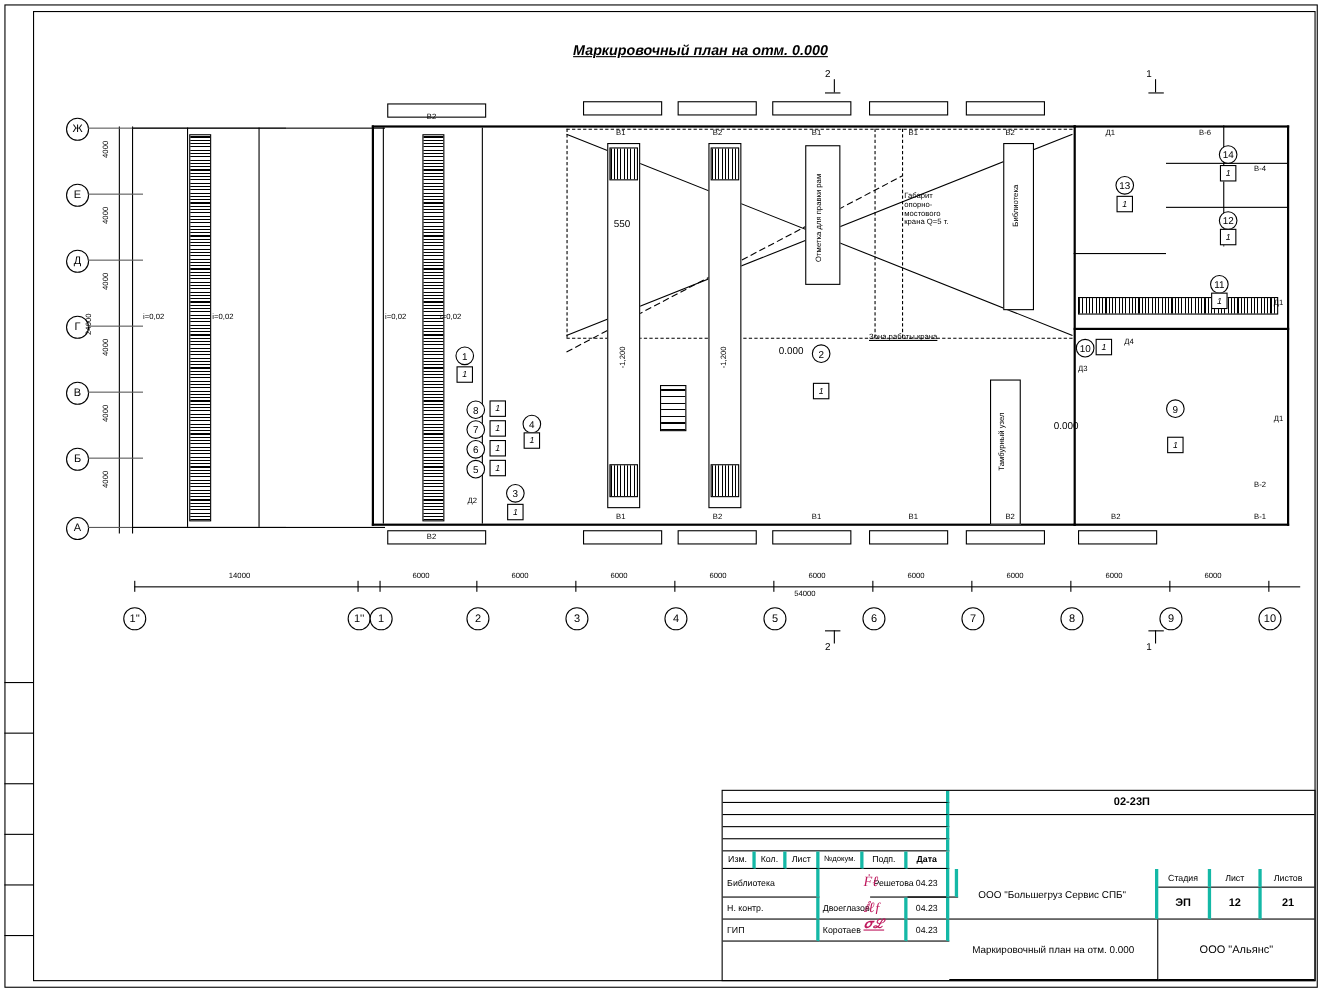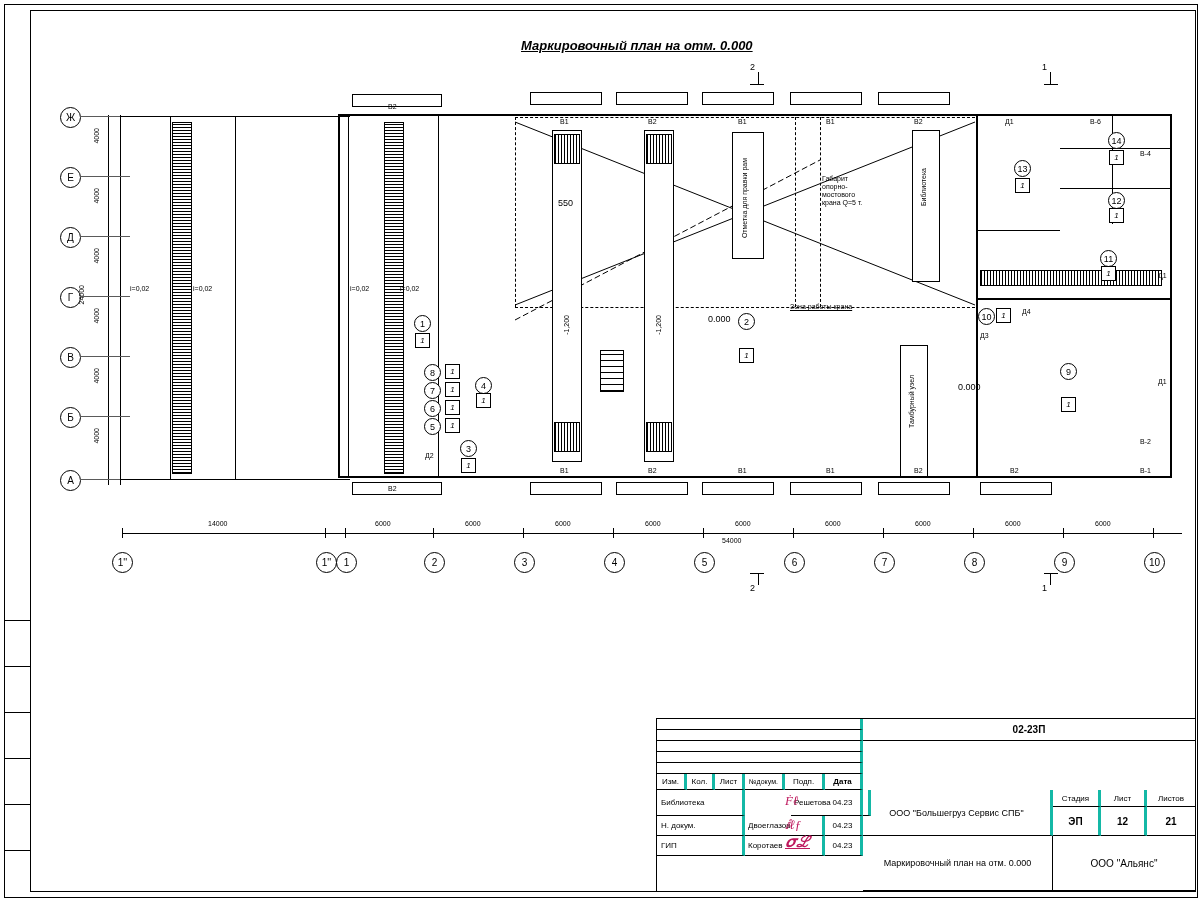--- a/index.html
+++ b/index.html
@@ -313,31 +313,31 @@
     <div class="cell" style="left:30px;top:55px;width:28px;height:16px;">Кол.</div>
     <div class="cell" style="left:58px;top:55px;width:30px;height:16px;">Лист</div>
     <div class="cell" style="left:88px;top:55px;width:40px;height:16px;font-size:7px;">№докум.</div>
     <div class="cell" style="left:128px;top:55px;width:40px;height:16px;">Подп.</div>
     <div class="cell" style="left:168px;top:55px;width:38px;height:16px;font-weight:bold;">Дата</div>
 
     <div class="cell" style="left:0;top:71px;width:88px;height:26px;justify-content:flex-start;padding-left:4px;">Библиотека</div>
     <div class="cell" style="left:88px;top:71px;width:80px;height:26px;justify-content:flex-start;padding-left:3px;margin-left:46px;">Решетова</div>
     <div class="cell" style="left:168px;top:71px;width:38px;height:26px;">04.23</div>
 
-    <div class="cell" style="left:0;top:97px;width:88px;height:20px;justify-content:flex-start;padding-left:4px;">Н. докум.</div>
+    <div class="cell" style="left:0;top:97px;width:88px;height:20px;justify-content:flex-start;padding-left:4px;">Н. контр.</div>
     <div class="cell" style="left:88px;top:97px;width:80px;height:20px;justify-content:flex-start;padding-left:3px;">Двоеглазов</div>
     <div class="cell" style="left:168px;top:97px;width:38px;height:20px;">04.23</div>
 
     <div class="cell" style="left:0;top:117px;width:88px;height:20px;justify-content:flex-start;padding-left:4px;">ГИП</div>
     <div class="cell" style="left:88px;top:117px;width:80px;height:20px;justify-content:flex-start;padding-left:3px;">Коротаев</div>
     <div class="cell" style="left:168px;top:117px;width:38px;height:20px;">04.23</div>
 
     <div class="sig" style="left:128px;top:74px;">Ḟℓ</div>
     <div class="sig" style="left:128px;top:96px;">ⅈℓƒ</div>
-    <div class="sig" style="left:128px;top:114px;font-size:16px;text-decoration:underline;">𝝈ℒ</div>
+    <div class="sig" style="left:128px;top:114px;font-size:12px;text-decoration:underline;">𝝈ℒ</div>
 
     <div class="cell cellnb cbig" style="left:206px;top:0;width:332px;height:22px;border-right:none;font-weight:bold;font-size:10px;">02-23П</div>
 
     <div class="cell" style="left:206px;top:71px;width:190px;height:46px;font-size:9px;">ООО "Большегруз Сервис СПБ"</div>
     <div class="cell cellnb" style="left:206px;top:117px;width:190px;height:55px;border-right:1px solid #000;font-size:9px;">Маркировочный план на отм. 0.000</div>
 
     <div class="cell" style="left:396px;top:71px;width:48px;height:17px;">Стадия</div>
     <div class="cell" style="left:444px;top:71px;width:46px;height:17px;">Лист</div>
     <div class="cell cellnb" style="left:490px;top:71px;width:48px;height:17px;">Листов</div>
 

